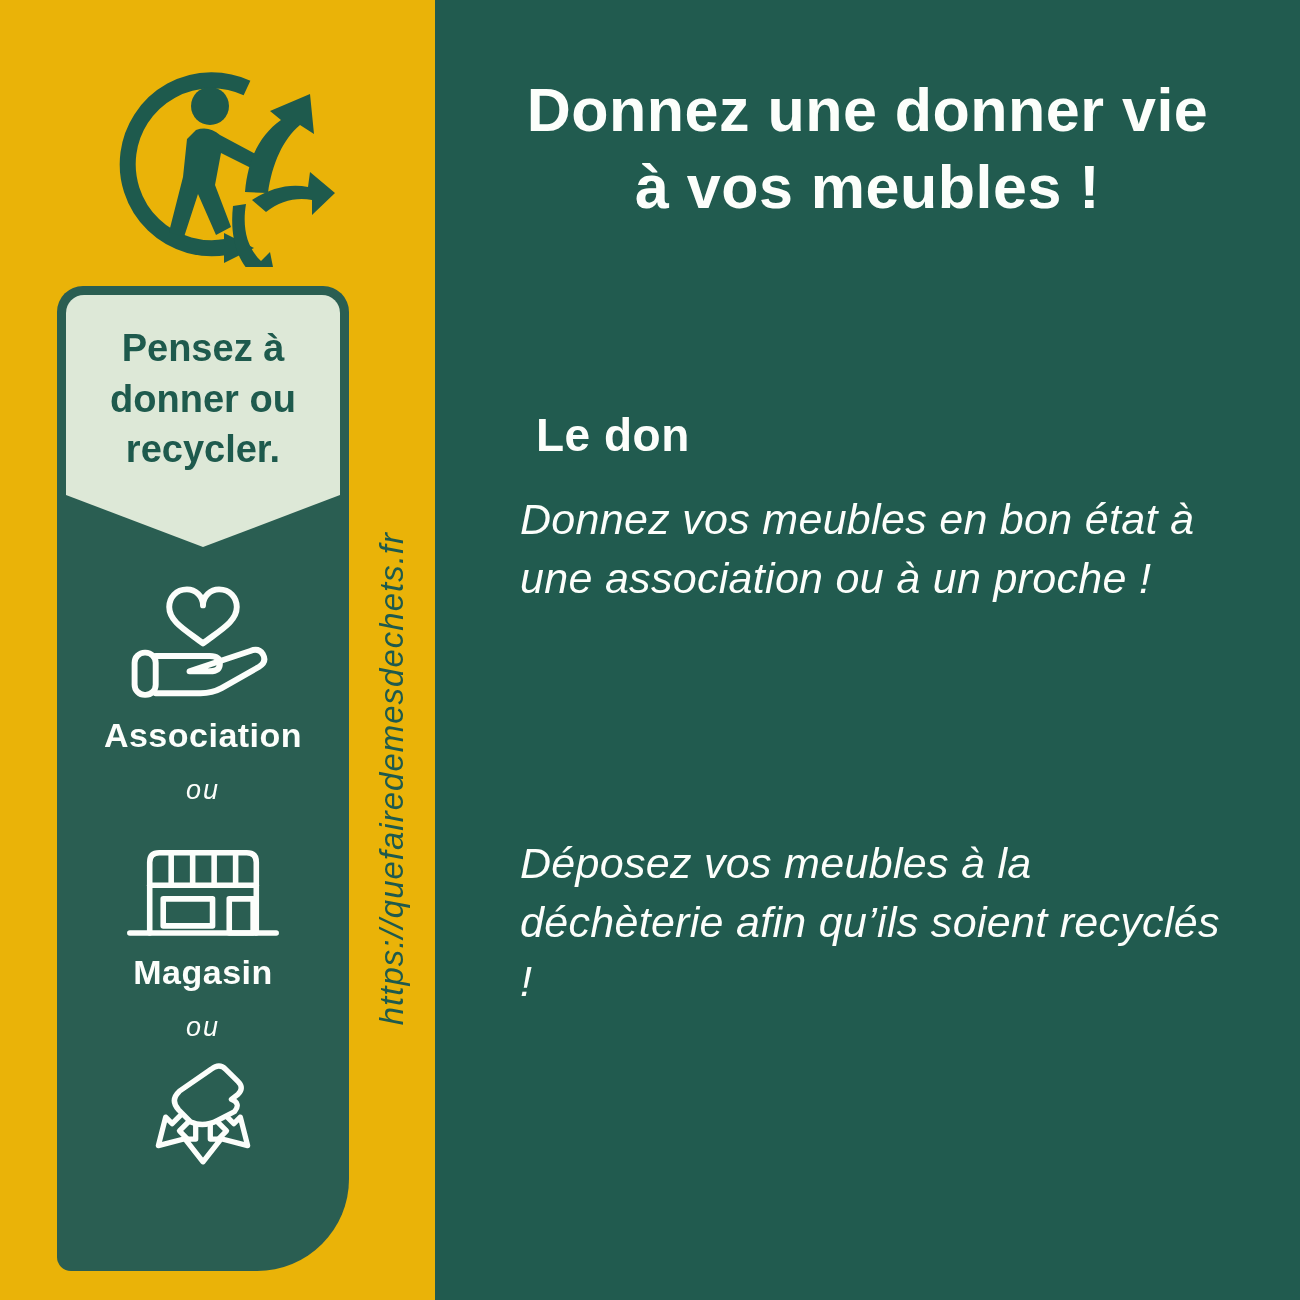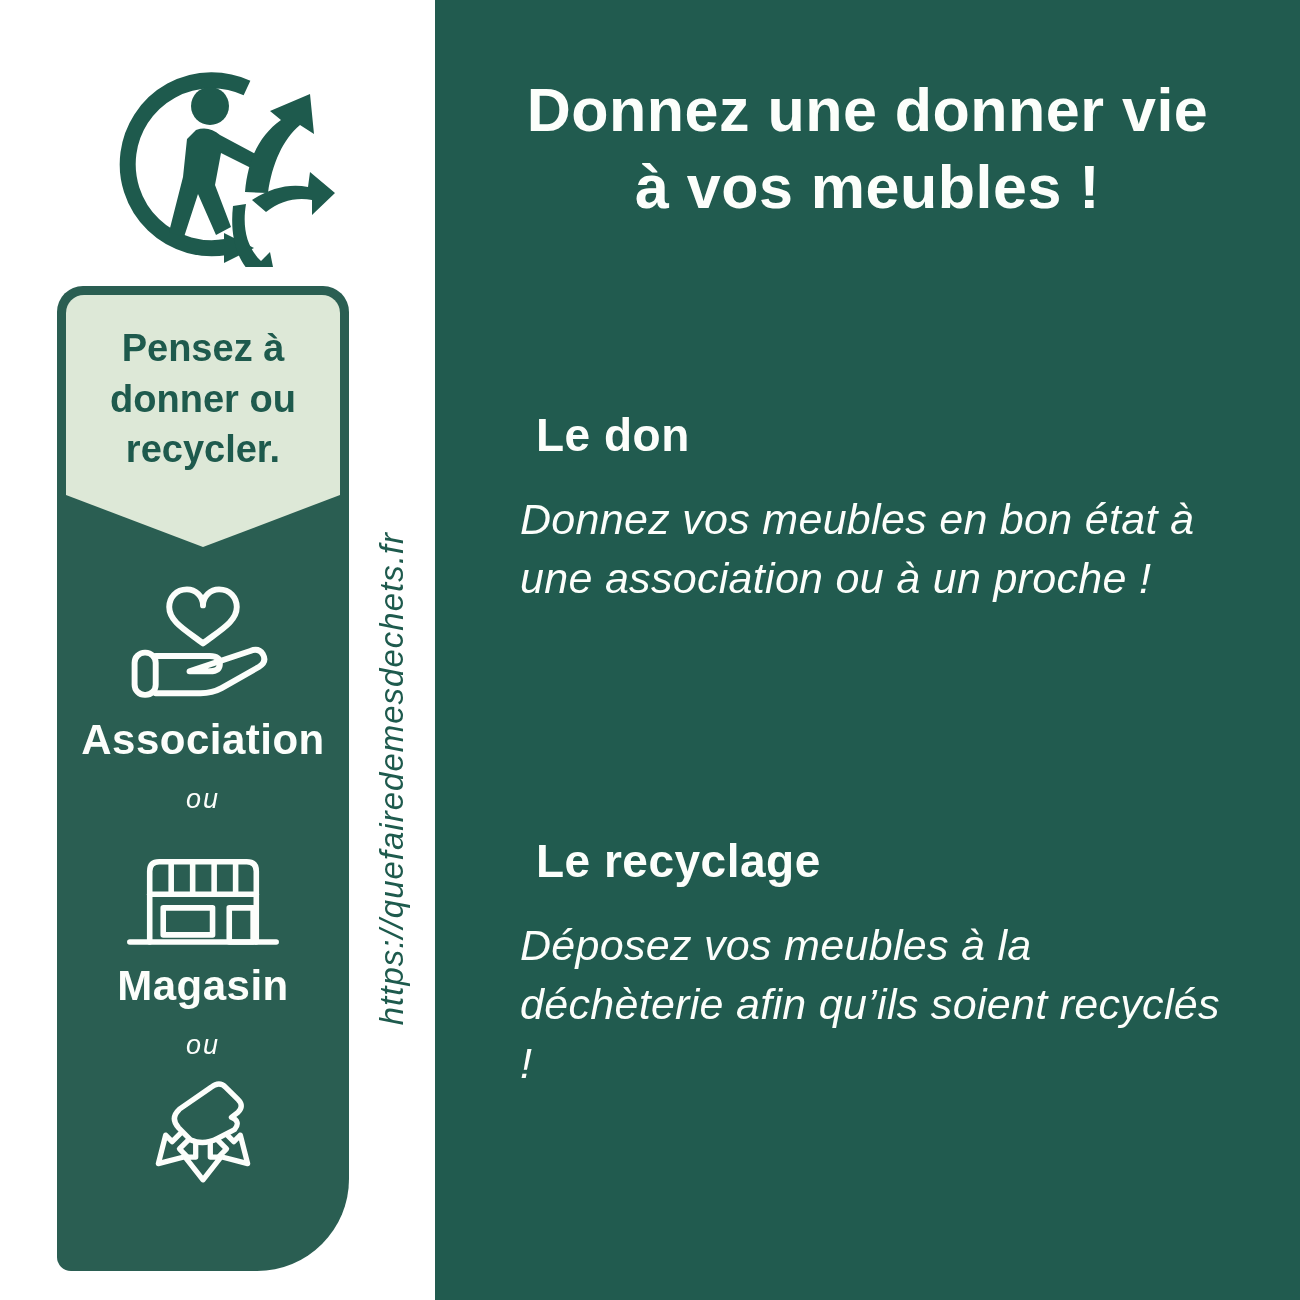--- a/index.html
+++ b/index.html
@@ -12,21 +12,21 @@
     height: 1300px;
     overflow: hidden;
     background: #dde8d7;
   }
 
   
   .left-col {
     position: absolute;
     left: 0; top: 0;
     width: 486px; height: 1300px;
-    background: #ffffff;
+    background: #eab308;
   }
 
   .triman {
     position: absolute;
     left: 100px; top: 42px;
     width: 235px; height: 225px;
   }
 
   .ribbon {
     position: absolute;
@@ -62,21 +62,21 @@
     display: flex;
     flex-direction: column;
     align-items: center;
     color: #fcfefb;
   }
   .opt-icon-assoc { width: 152px; height: 128px; margin-top: 22px; }
   .opt-icon-store { width: 196px; height: 105px; margin-top: 30px; }
   .opt-icon-dech  { width: 138px; height: 118px; margin-top: 18px; }
   .opt-label {
     margin-top: 12px;
-    font-size: 42px;
+    font-size: 34px;
     font-weight: bold;
     letter-spacing: 0.5px;
   }
   .ou {
     margin-top: 20px;
     font-size: 27px;
     font-style: italic;
     letter-spacing: 2px;
   }
 
@@ -220,17 +220,16 @@
         <span style="display:block">Donnez une donner vie</span>
         <span style="display:block">à vos meubles !</span>
       </h1>
 
     <div class="section sec-don">
       <h2>Le don</h2>
       <p>Donnez vos meubles en bon état à une association ou à un proche !</p>
     </div>
 
     <div class="section sec-recyclage">
-      <h2>Le recyclage</h2>
       <p>Déposez vos meubles à la déchèterie afin qu’ils soient recyclés !</p>
     </div>
   </div>
 </div>
 
 </body></html>

